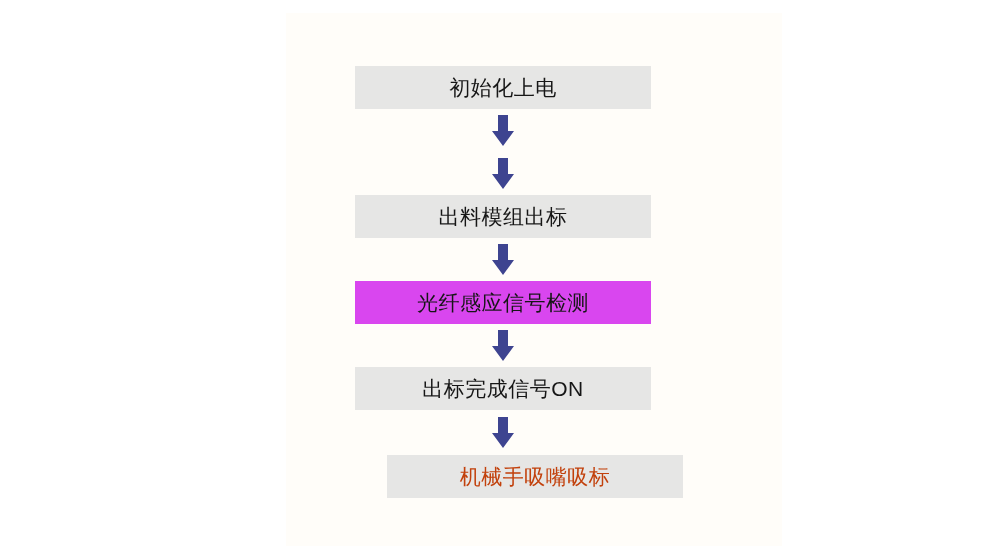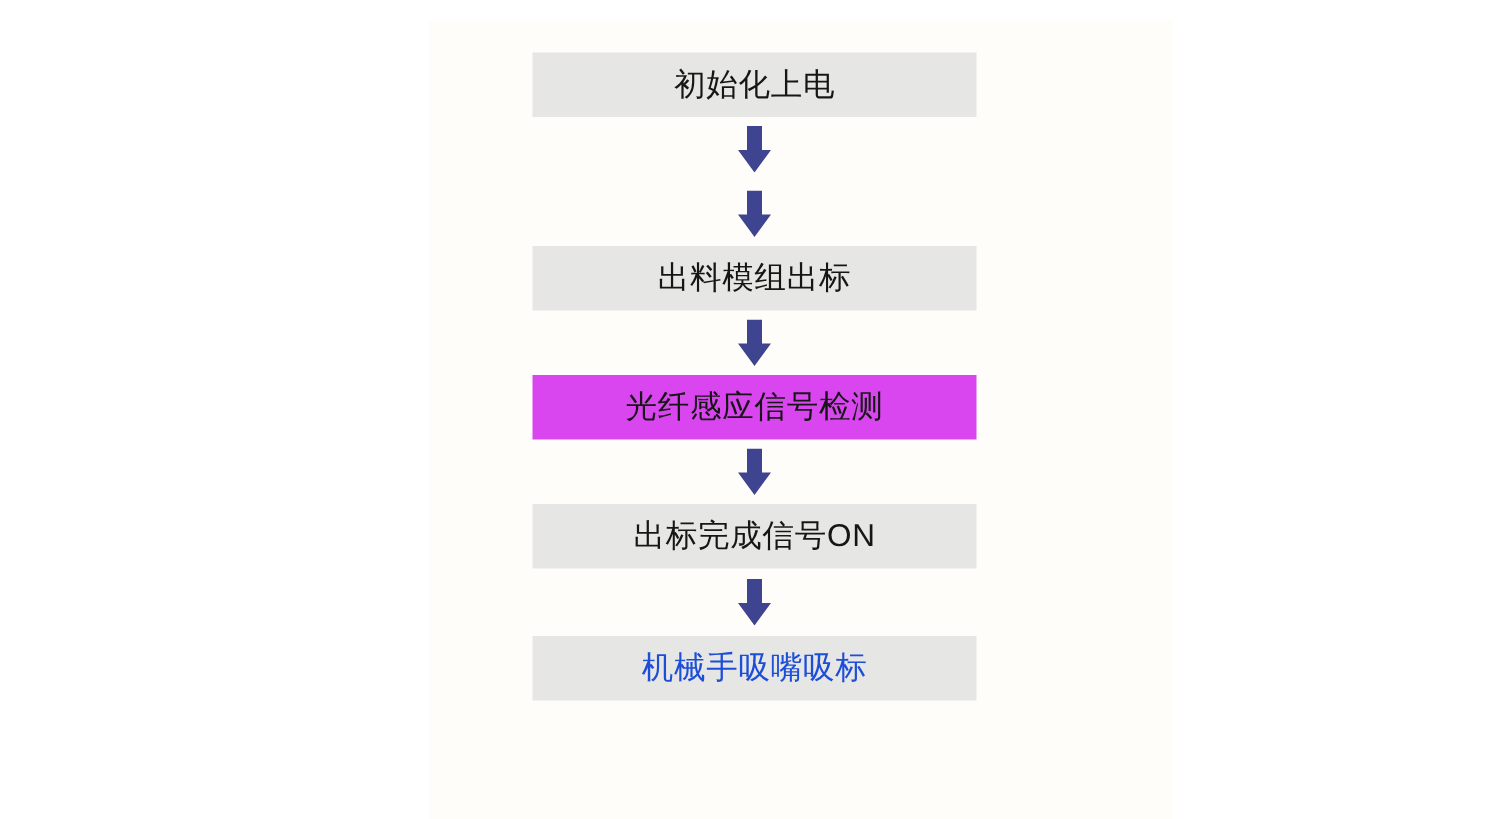--- a/index.html
+++ b/index.html
@@ -80,21 +80,21 @@
 </style>
 </head>
 <body style="background: rgb(255, 255, 255);">
 
 <div id="canvas" style="background: rgb(255, 255, 255);">
 
   <div id="panel" style="background: rgb(255, 253, 249);"></div>
 
   <div id="flow">
 
-    <div class="step" style="background: rgb(230, 230, 229); color: rgb(22, 22, 22);">
+    <div class="step" style="background: rgb(230, 230, 229); color: rgb(22, 22, 22); margin-top: 31px;">
       <span class="step-label">初始化上电</span>
     </div>
 
     <div class="connector">
       <svg class="arrow-svg" width="22" height="31" viewBox="0 0 22 31">
         <polygon points="6,0 16,0 16,16 22,16 11,31 0,16 6,16" fill="#3e4490"></polygon>
       </svg>
     </div>
 
 
@@ -127,18 +127,18 @@
     <div class="step" style="background: rgb(230, 230, 229); color: rgb(22, 22, 22);">
       <span class="step-label">出标完成信号ON</span>
     </div>
 
     <div class="connector tall">
       <svg class="arrow-svg" width="22" height="31" viewBox="0 0 22 31">
         <polygon points="6,0 16,0 16,16 22,16 11,31 0,16 6,16" fill="#3e4490"></polygon>
       </svg>
     </div>
 
-    <div class="step" style="background: rgb(230, 230, 229); color: #1d4ed8;">
+    <div class="step" style="background: rgb(230, 230, 229); color: #c2410c; margin-left: 32px;">
       <span class="step-label">机械手吸嘴吸标</span>
     </div>
 
   </div>
 </div>
 
 </body></html>

